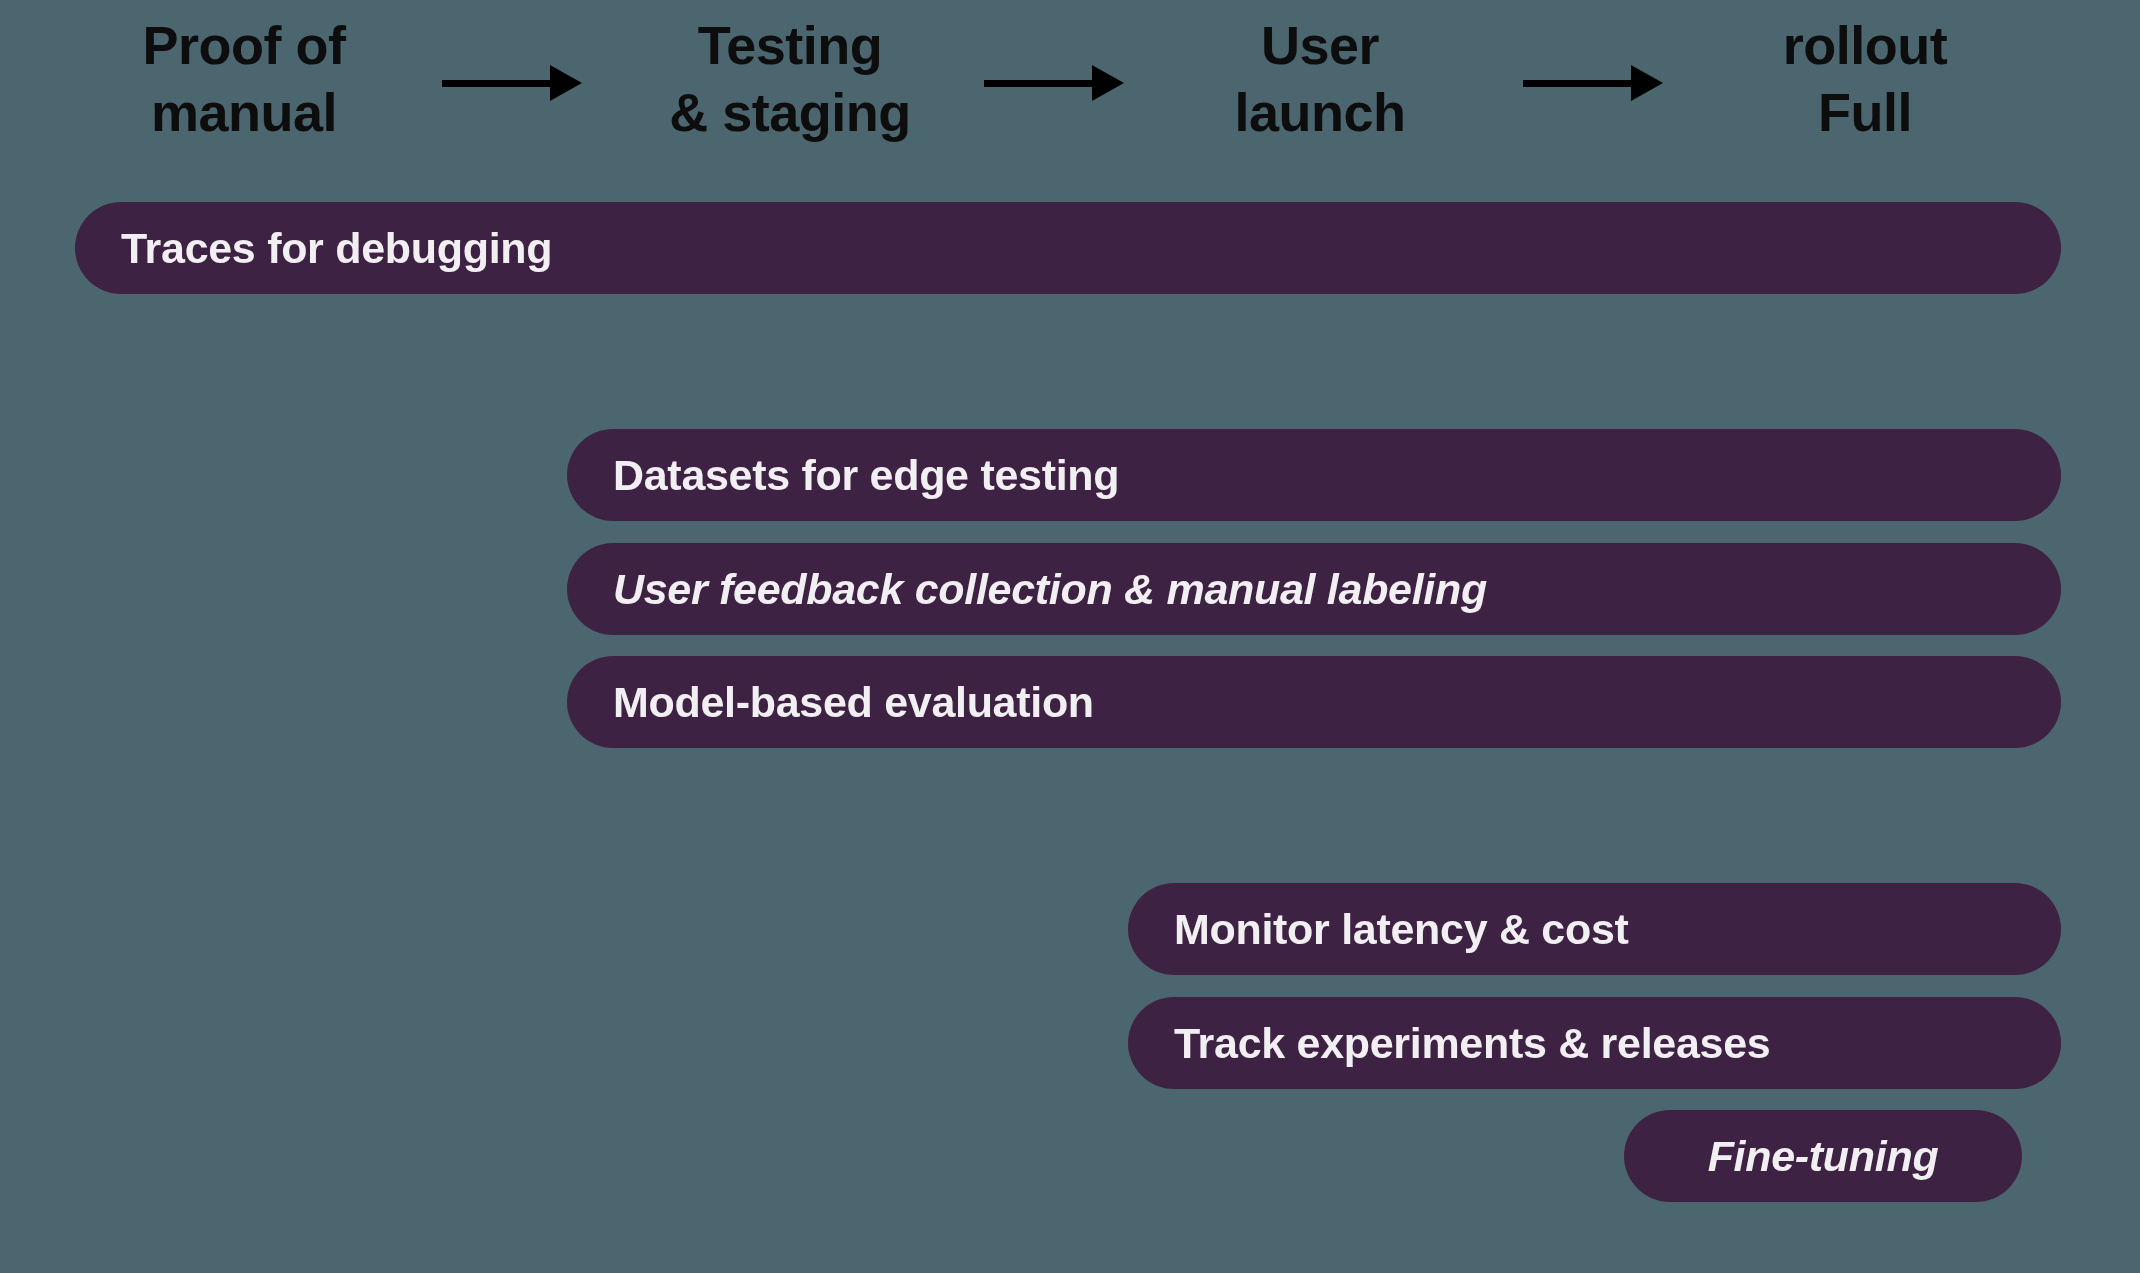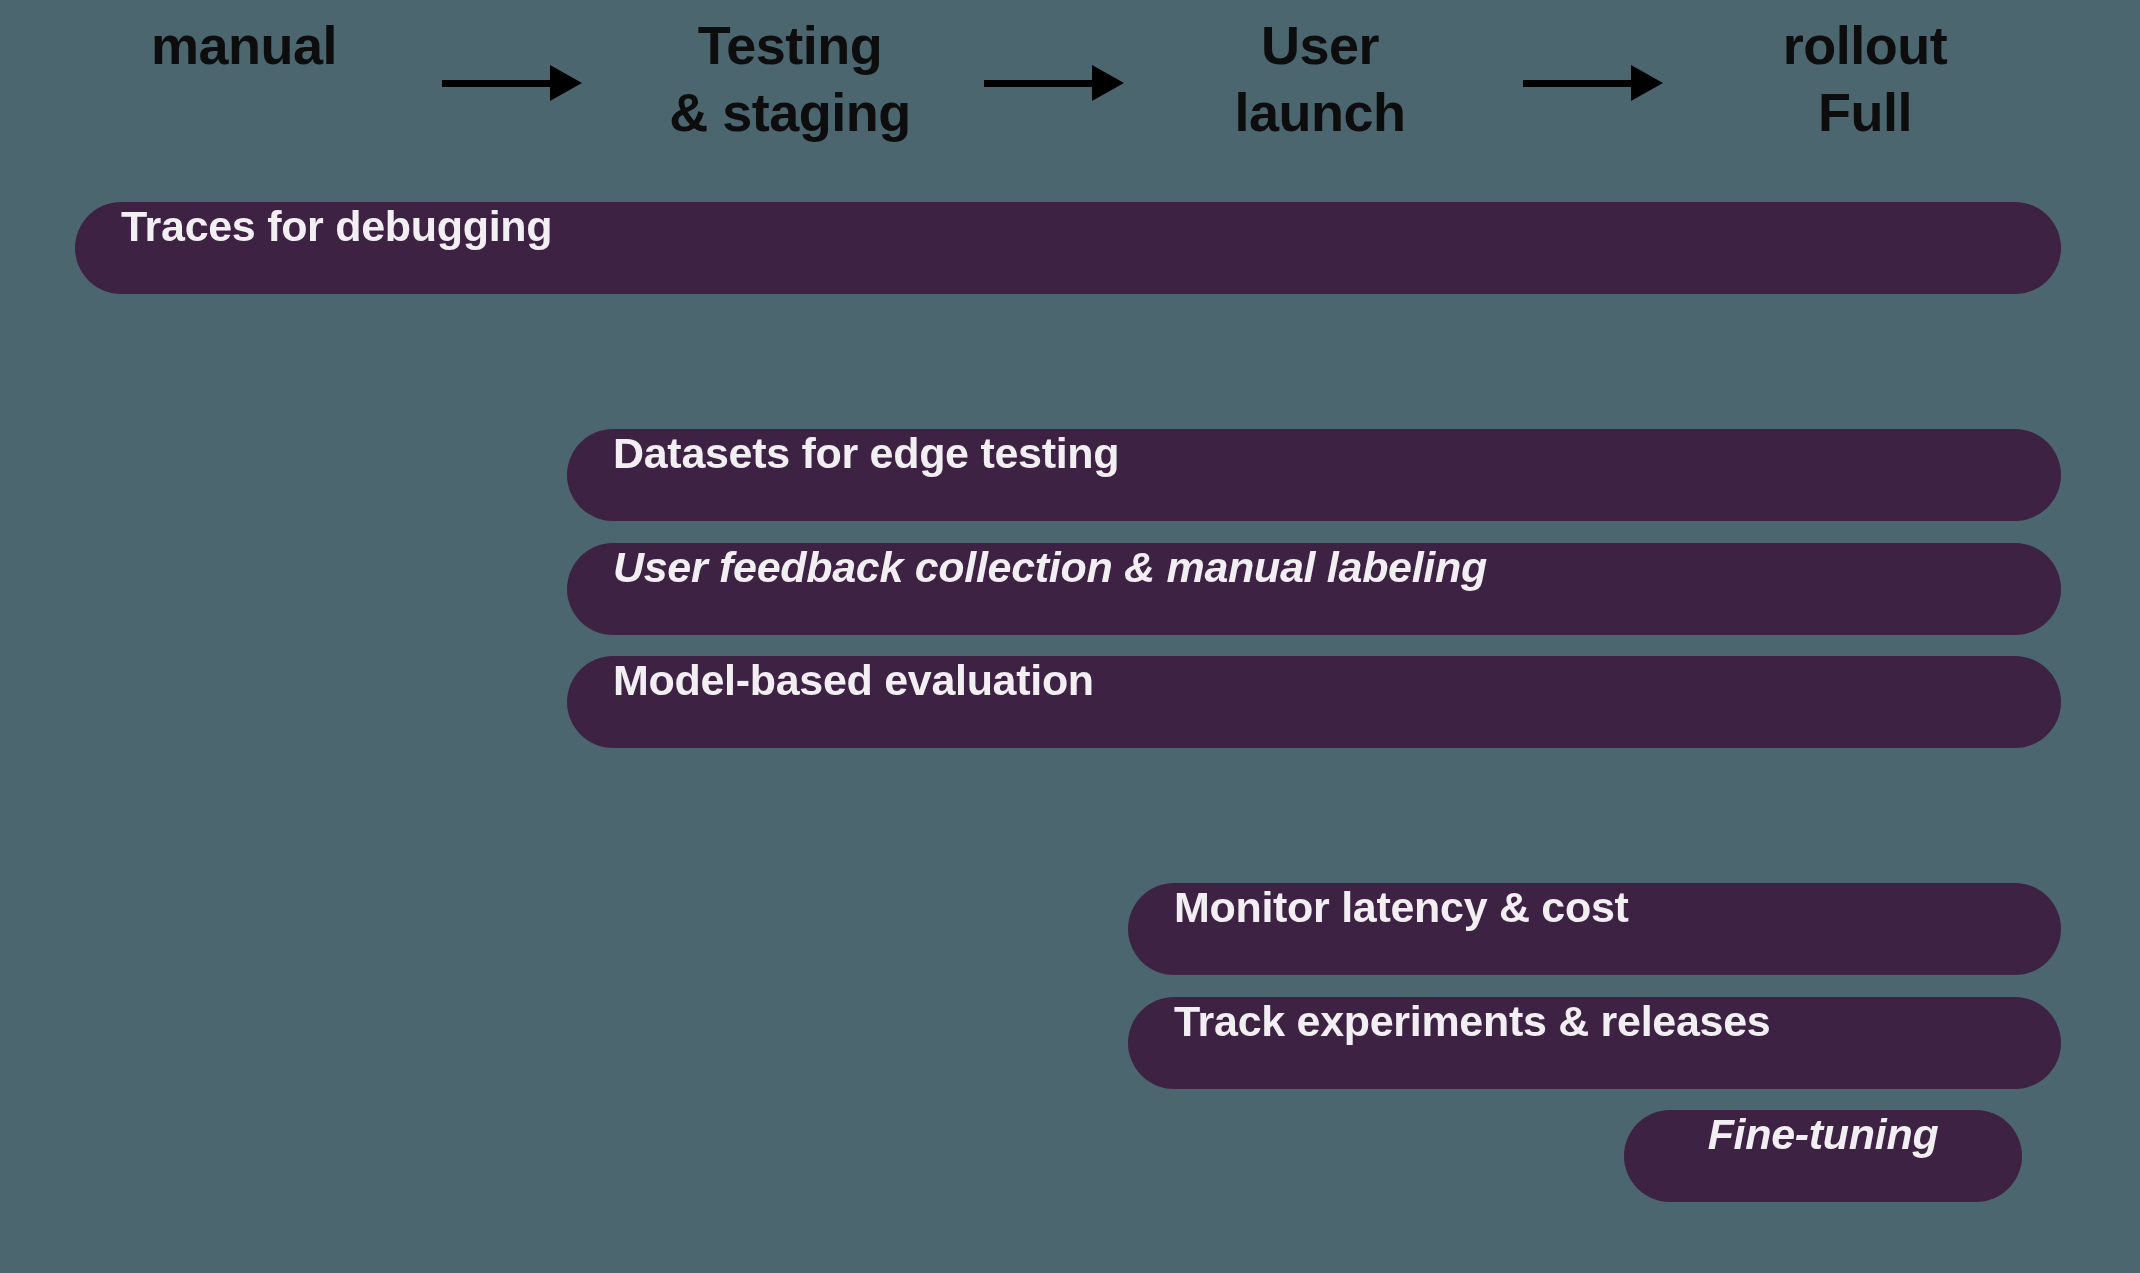--- a/index.html
+++ b/index.html
@@ -66,40 +66,42 @@
     border-bottom: 18px solid transparent;
     border-left: 32px solid #000;
   }
   
   .bar {
     position: absolute;
     height: 92px;
     border-radius: 46px;
     background: var(--bar);
     display: flex;
+    align-items: center;
     padding-left: 46px;
   }
   .bar .bar-label {
     color: var(--bar-text);
     font-size: 43px;
     font-weight: 700;
     letter-spacing: -0.3px;
     white-space: nowrap;
   }
   .bar.centered {
     padding-left: 0;
     justify-content: center;
   }
 </style>
 </head>
 <body>
 
 <div class="canvas">
 
   <div class="phase c1">
+    <div>Proof of</div>
     <div>manual</div>
   </div>
   <div class="phase c2">
     <div>Testing</div>
     <div>&amp; staging</div>
   </div>
   <div class="phase c3">
     <div>User</div>
     <div>launch</div>
   </div>

